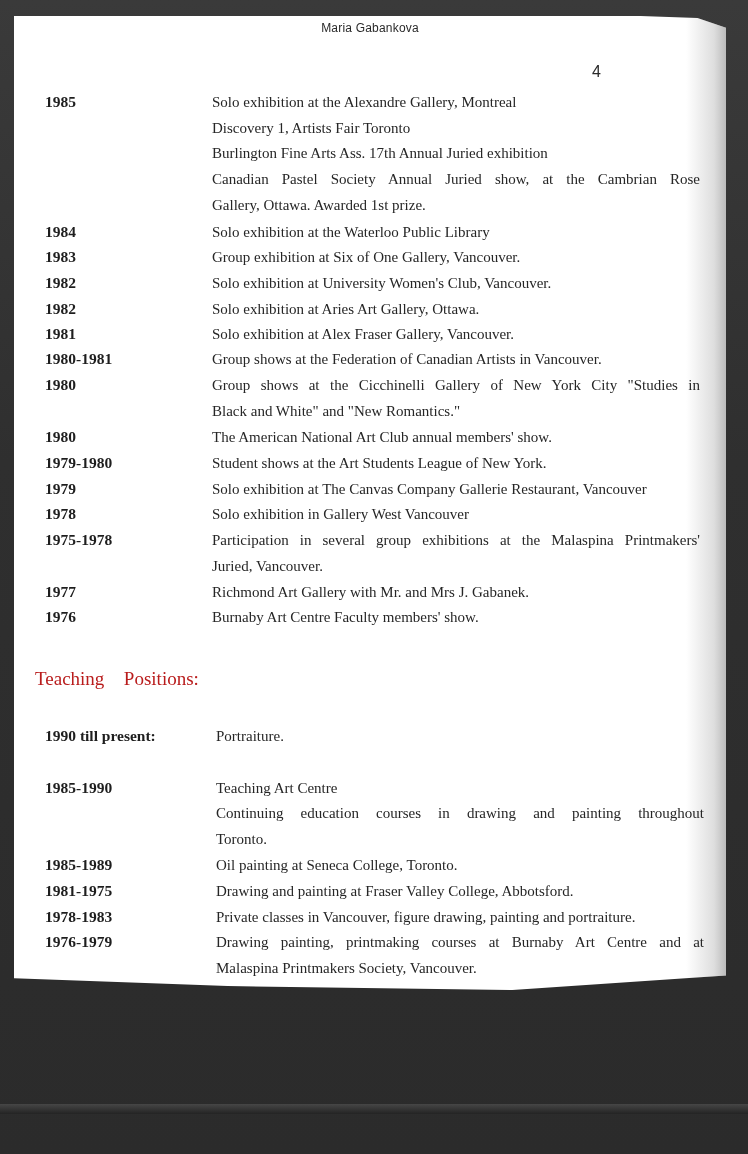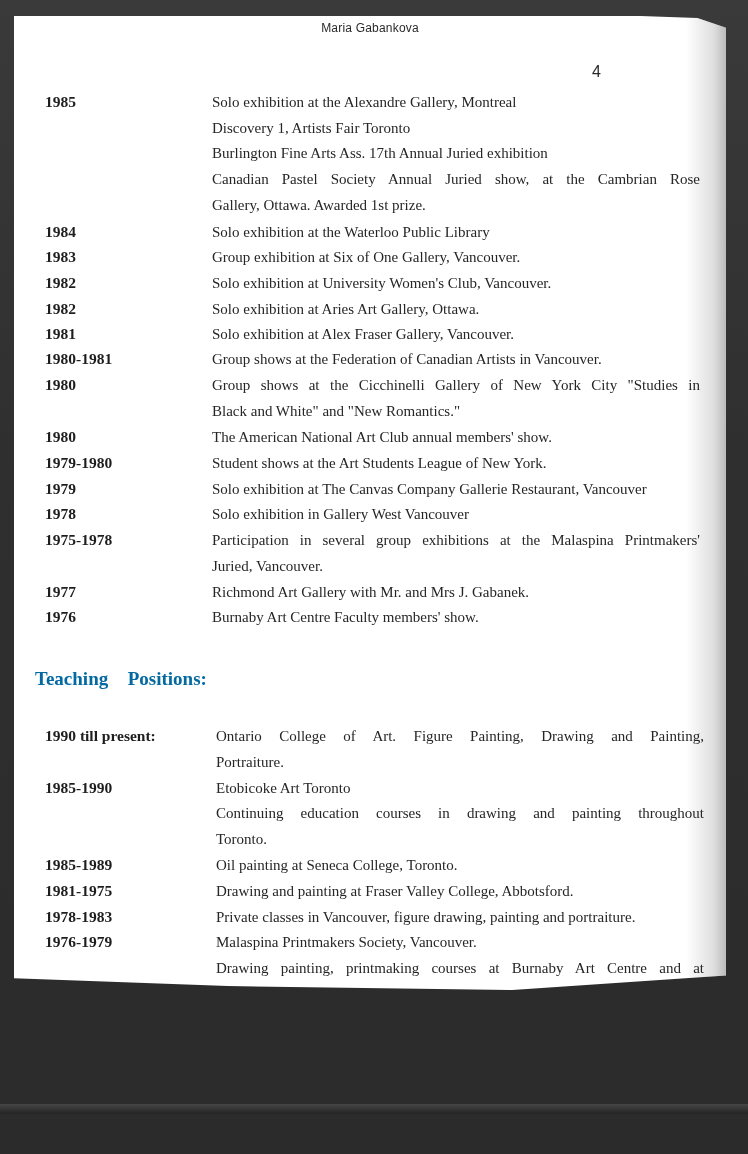--- a/index.html
+++ b/index.html
@@ -103,23 +103,23 @@
     white-space: nowrap;
   }
   .desc .line.justify {
     text-align: justify;
     text-align-last: justify;
   }
   .section-title {
     position: absolute;
     left: 21px;
     top: 652px;
-    font-weight: bold;
+    font-weight: normal;
     font-size: 19px;
-    color: #0369a1;
+    color: #b91c1c;
     word-spacing: 5px;
   }
   .teach .desc {
     left: 202px;
   }
 </style>
 </head>
 <body>
 
 <div class="scan-bg"></div>
@@ -244,28 +244,27 @@
       </div>
     </div>
   </div>
 
   <div class="section-title" style="white-space:pre">Teaching  Positions:</div>
 
   <div class="rows teach">
     <div class="row" style="top:707px">
       <span class="year" style="top:4px">1990 till present:</span>
       <div class="desc">
-        <span class="line justify">Ontario College of Art. Figure Painting, Drawing and Painting,</span>
         <span class="line">Portraiture.</span>
       </div>
     </div>
     <div class="row" style="top:759px">
       <span class="year" style="top:4px">1985-1990</span>
       <div class="desc">
-        <span class="line">Etobicoke Art Toronto</span>
+        <span class="line">Teaching Art Centre</span>
       </div>
     </div>
     <div class="row" style="top:784px">
       <span class="year" style="top:4px"></span>
       <div class="desc">
         <span class="line justify">Continuing education courses in drawing and painting throughout</span>
         <span class="line">Toronto.</span>
       </div>
     </div>
     <div class="row" style="top:836px">
@@ -282,18 +281,18 @@
     </div>
     <div class="row" style="top:888px">
       <span class="year" style="top:4px">1978-1983</span>
       <div class="desc">
         <span class="line">Private classes in Vancouver, figure drawing, painting and portraiture.</span>
       </div>
     </div>
     <div class="row" style="top:913px">
       <span class="year" style="top:4px">1976-1979</span>
       <div class="desc">
+        <span class="line justify">Drawing painting, printmaking courses at Burnaby Art Centre and at</span>
         <span class="line">Malaspina Printmakers Society, Vancouver.</span>
-        <span class="line justify">Drawing painting, printmaking courses at Burnaby Art Centre and at</span>
       </div>
     </div>
   </div>
 </div>
 
 </body></html>

